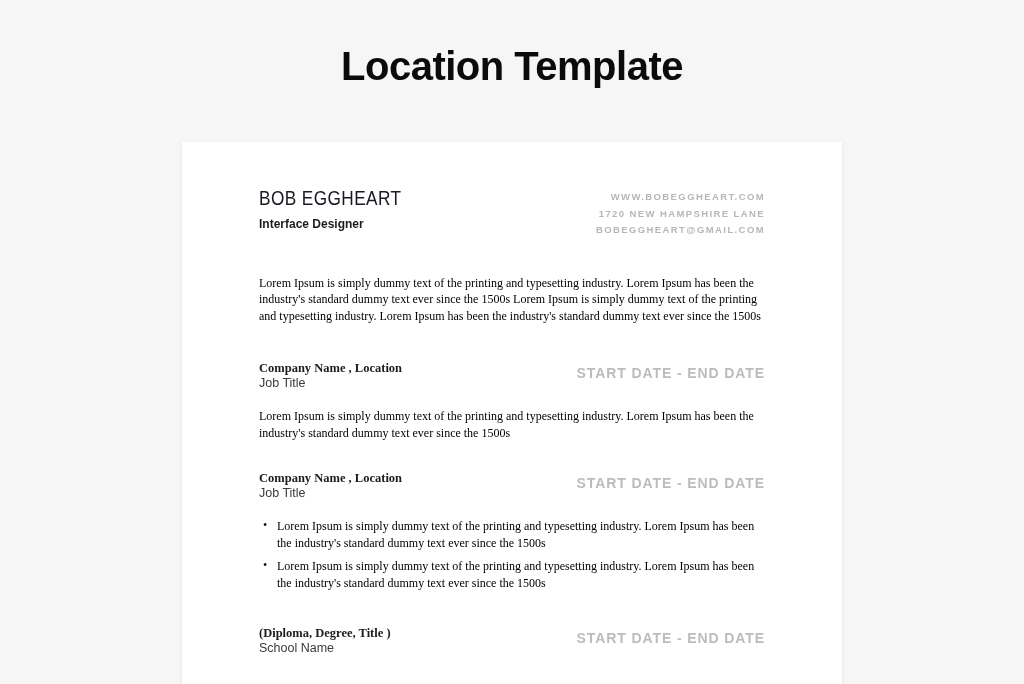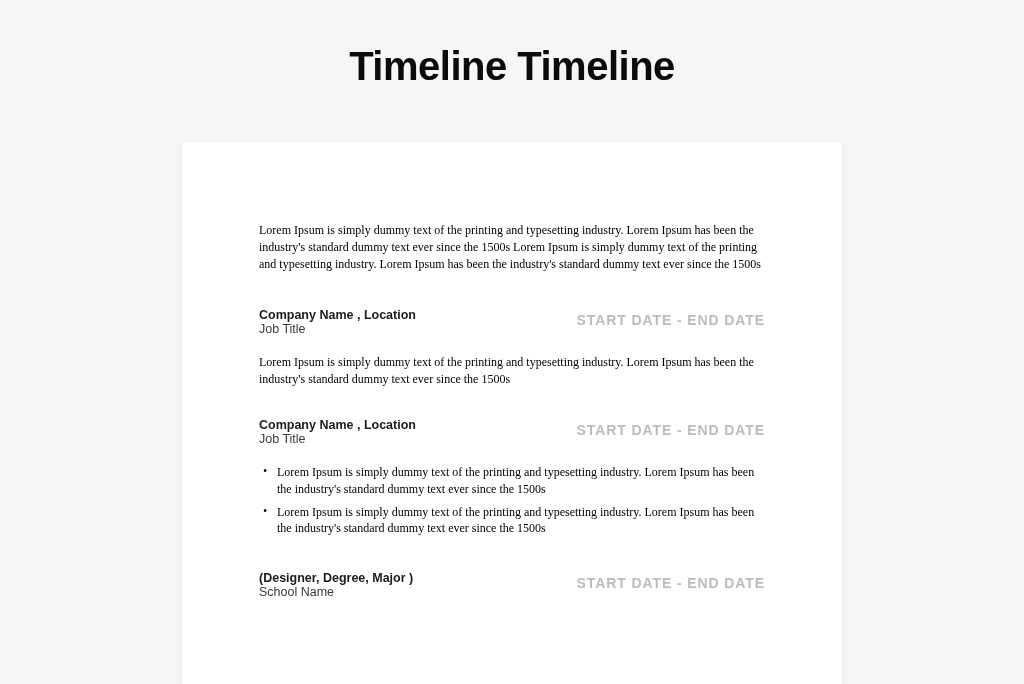--- a/index.html
+++ b/index.html
@@ -65,20 +65,21 @@
     justify-content: space-between;
     align-items: flex-start;
   }
   .mt-exp1 { margin-top: 36px; }
   .mt-exp2 { margin-top: 30px; }
   .mt-edu  { margin-top: 34px; }
   .head-title {
     font-size: 12.5px;
     font-weight: 700;
     color: #1c1c1c;
+    font-family: Liberation Serif, serif;
   }
   .head-sub {
     margin-top: 0;
     font-size: 12.5px;
     font-weight: 400;
     color: #3a3a3a;
   }
   .date-label {
     font-size: 14px;
     font-weight: 700;
@@ -101,24 +102,35 @@
     content: "\2022";
     position: absolute;
     left: 4px; top: -1px;
     font-size: 12px;
     color: #000;
   }
 </style>
 </head>
 <body>
 
-<h1 class="page-title">Timeline Timeline</h1>
+<h1 class="page-title">Location Template</h1>
 
 <div class="doc-card">
 
+  <div class="doc-header">
+    <div>
+      <div class="resume-name">BOB EGGHEART</div>
+      <div class="resume-role">Interface Designer</div>
+    </div>
+    <div class="contact-block">
+      <div>WWW.BOBEGGHEART.COM</div>
+      <div>1720 NEW HAMPSHIRE LANE</div>
+      <div>BOBEGGHEART@GMAIL.COM</div>
+    </div>
+  </div>
 
   <p class="serif summary">Lorem Ipsum is simply dummy text of the printing and typesetting industry. Lorem Ipsum has been the industry's standard dummy text ever since the 1500s Lorem Ipsum is simply dummy text of the printing and typesetting industry. Lorem Ipsum has been the industry's standard dummy text ever since the 1500s</p>
 
   <div class="section-head mt-exp1">
     <div>
       <div class="head-title">Company Name , Location</div>
       <div class="head-sub">Job Title</div>
     </div>
     <div class="date-label">START DATE - END DATE</div>
   </div>
@@ -131,19 +143,19 @@
     </div>
     <div class="date-label">START DATE - END DATE</div>
   </div>
   <ul class="bullet-list serif">
     <li>Lorem Ipsum is simply dummy text of the printing and typesetting industry. Lorem Ipsum has been the industry's standard dummy text ever since the 1500s</li>
     <li>Lorem Ipsum is simply dummy text of the printing and typesetting industry. Lorem Ipsum has been the industry's standard dummy text ever since the 1500s</li>
   </ul>
 
   <div class="section-head mt-edu">
     <div>
-      <div class="head-title">(Designer, Degree, Major )</div>
+      <div class="head-title">(Diploma, Degree, Title )</div>
       <div class="head-sub">School Name</div>
     </div>
     <div class="date-label">START DATE - END DATE</div>
   </div>
 
 </div>
 
 </body></html>

